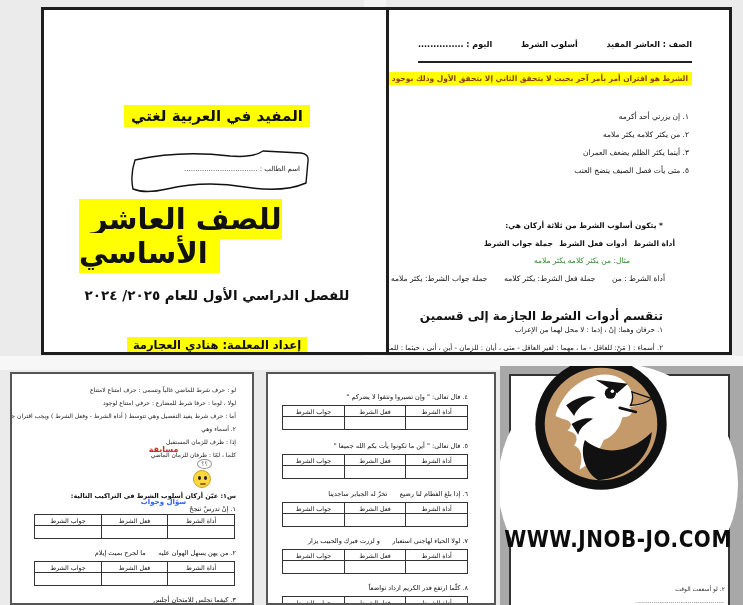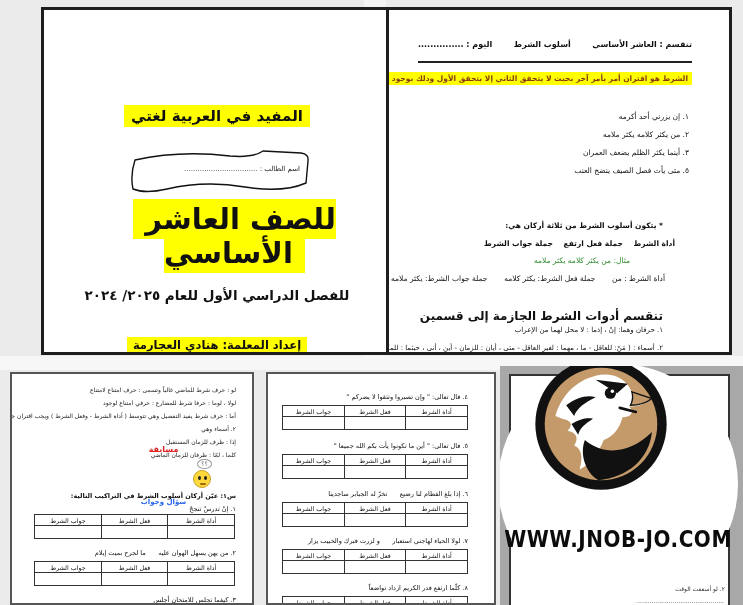--- a/index.html
+++ b/index.html
@@ -17,21 +17,21 @@
   .ws2    { left:266px; top:372px; width:230px; height:233px; border:2px solid #565656; direction:rtl; }
 
   .hl { background:#ffff00; }
 
   
   .cv-title1 { position:absolute; top:96px; left:0; right:0; text-align:center; }
   .cv-title1 span { font-size:15px; font-weight:bold; padding:2px 7px; }
   .ribbon { position:absolute; left:81px; top:135px; width:189px; height:52px; }
   .ribbon svg { position:absolute; left:0; top:0; }
   .ribbon .name { position:absolute; right:14px; top:20px; font-size:7px; direction:rtl; color:#222; letter-spacing:0.5px; }
-  .cv-title2 { position:absolute; top:192px; left:0; right:0; text-align:center;padding-left:35px; }
+  .cv-title2 { position:absolute; top:192px; left:0; right:0; text-align:left;padding-left:35px; }
   .cv-title2 span { font-size:29px; font-weight:bold; padding:3px 12px; font-family:"DejaVu Sans", sans-serif; }
   .cv-term { position:absolute; top:277px; left:0; right:0; text-align:center; font-size:13.5px; font-weight:bold; direction:rtl; }
   .cv-teacher { position:absolute; top:324px; left:0; right:0; text-align:center; direction:rtl; }
   .cv-teacher span { font-size:11.5px; font-weight:bold; padding:1px 6px; }
 
   
   .lesson * { white-space:nowrap; }
   .ls-header { position:absolute; top:30px; left:29px; right:37px; display:flex; justify-content:space-between; font-size:8px; font-weight:bold; }
   .ls-hr { position:absolute; top:51px; left:29px; right:37px; border-top:2px solid #222; }
   .ls-def { position:absolute; top:62px; right:37px; font-size:7.5px; font-weight:bold; color:#8a3c10; padding:2px 4px; }
@@ -96,36 +96,36 @@
     <span class="hl">للصف العاشر الأساسي</span>
   </div>
   <div class="cv-term">للفصل الدراسي الأول للعام ٢٠٢٥/ ٢٠٢٤</div>
   <div class="cv-teacher">
     <span class="hl">إعداد المعلمة: هنادي العجارمة</span>
   </div>
 </section>
 
 <section class="page lesson">
   <div class="ls-header">
-    <span>تنقسم : العاشر الأساسي</span>
+    <span>الصف : العاشر المفيد</span>
     <span>أسلوب الشرط</span>
     <span>اليوم : ...............</span>
   </div>
   <div class="ls-hr"></div>
   <div class="ls-def hl">الشرط هو اقتران أمر بأمر آخر بحيث لا يتحقق الثاني إلا بتحقق الأول وذلك بوجود أداة شرط</div>
   <div class="ls-examples">
     <div>١. إن يزرني أحد أكرمه</div>
     <div>٢. من يكثر كلامه يكثر ملامه</div>
     <div>٣. أينما يكثر الظلم يضعف العمران</div>
     <div>٥. متى يأت فصل الصيف ينضج العنب</div>
   </div>
   <div class="ls-structure">* يتكون أسلوب الشرط من ثلاثة أركان هي:</div>
   <div class="ls-components">
     <span>أداة الشرط</span>
-    <span>جملة فعل ارتفع</span>
+    <span>أدوات فعل الشرط</span>
     <span>جملة جواب الشرط</span>
   </div>
   <div class="ls-green">مثال: من يكثر كلامه يكثر ملامه</div>
   <div class="ls-analysis">
     <span>أداة الشرط : من</span>
     <span>جملة فعل الشرط: يكثر كلامه</span>
     <span>جملة جواب الشرط: يكثر ملامه</span>
   </div>
   <div class="ls-divintro">تنقسم أدوات الشرط الجازمة إلى قسمين</div>
   <div class="ls-div1">١. حرفان وهما: إنْ ، إذما : لا محل لهما من الإعراب</div>

